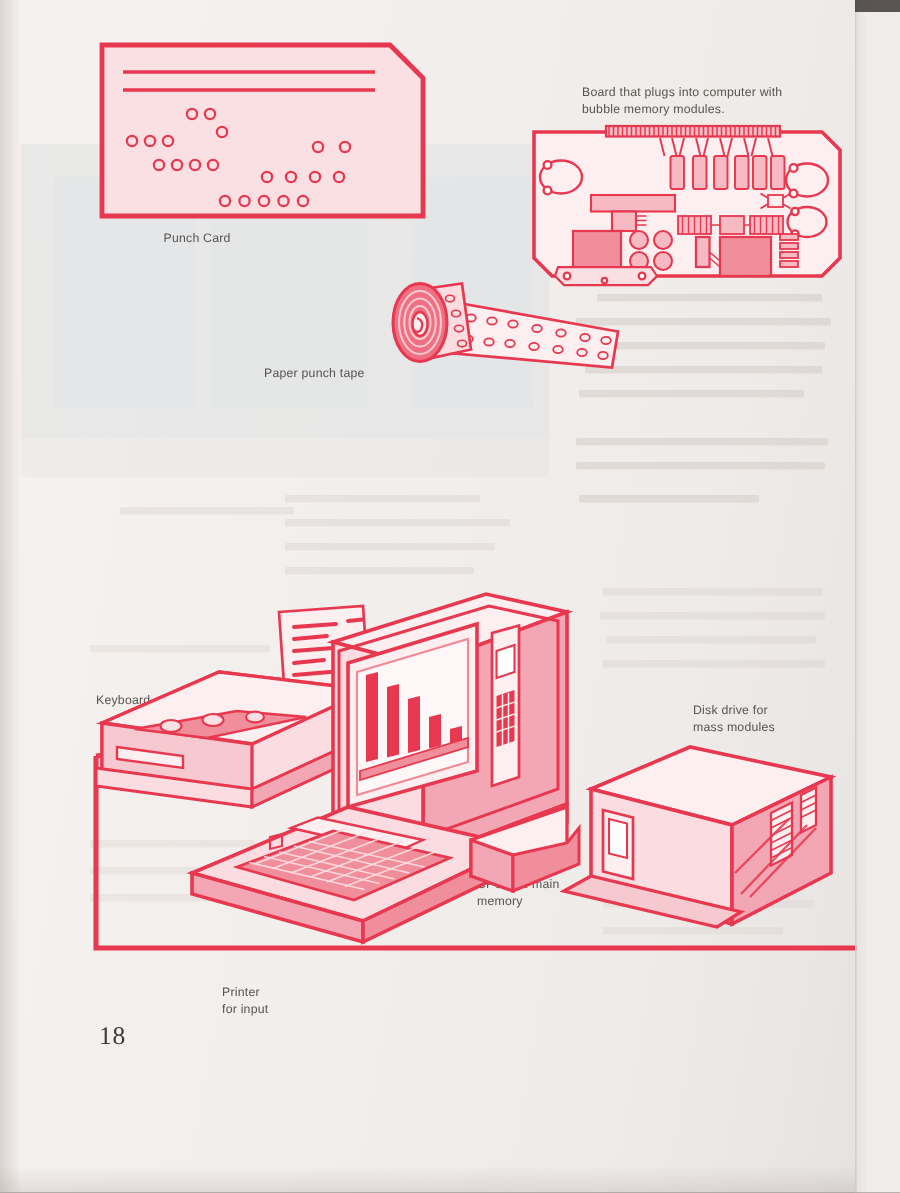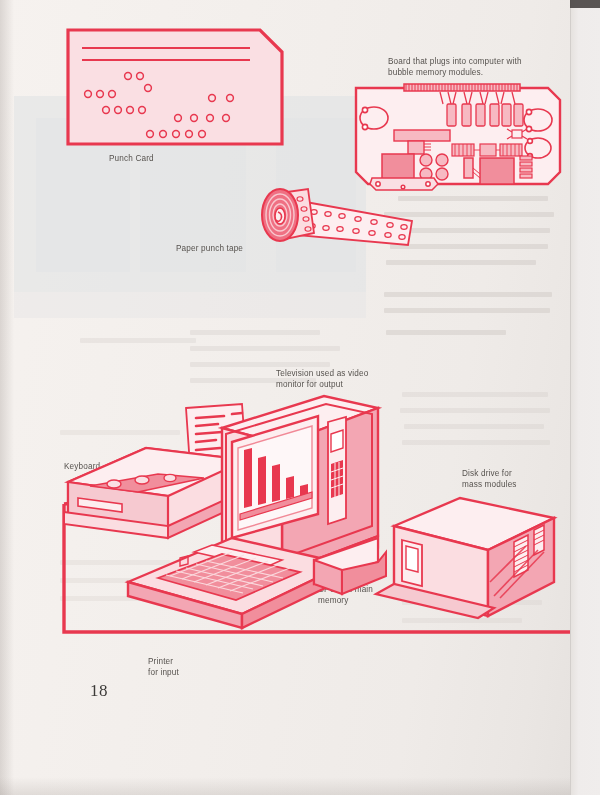--- a/index.html
+++ b/index.html
@@ -57,21 +57,20 @@
     letter-spacing:.15px;
     white-space:pre-line;
   }
   .pageno{
     position:absolute;
     left:66px;top:681px;
     color:#3c3a38;
     font-size:17px;
     letter-spacing:.5px;
     font-family:"Liberation Serif", serif;
-    margin-left:24px;
   }
 </style>
 </head>
 <body>
 
 <div id="page">
 
   <div class="paper-base"></div>
 
   <div>
@@ -321,22 +320,20 @@
         <ellipse cx="18" cy="32" rx="14" ry="21"></ellipse>
         <ellipse cx="18" cy="32" rx="10.5" ry="16"></ellipse>
         <ellipse cx="18" cy="32" rx="7" ry="11"></ellipse>
       </g>
       <ellipse cx="18" cy="33" rx="5" ry="8" fill="#fdeef0" stroke="#e8384f" stroke-width="1.6"></ellipse>
       <path d="M16,29 q5,2 3,7 q-2,4 -5,1" fill="none" stroke="#e8384f" stroke-width="1.6"></path>
     </svg>
   </div>
   <div class="cap" style="left:176px;top:243px;">Paper punch tape</div>
 
-  <div class="cap" style="left:276px;top:368px;">Television used as video
-monitor for output</div>
   <div class="cap" style="left:64px;top:461px;">Keyboard</div>
   <div class="cap" style="left:462px;top:468px;">Disk drive for
 mass modules</div>
   <div class="cap" style="left:318px;top:584px;">CPU and main
 memory</div>
   <div class="cap" style="left:148px;top:656px;">Printer
 for input</div>
 
   <div class="ink" style="left:46px;top:386px;">
     <svg width="546" height="262" viewBox="0 0 546 262">

